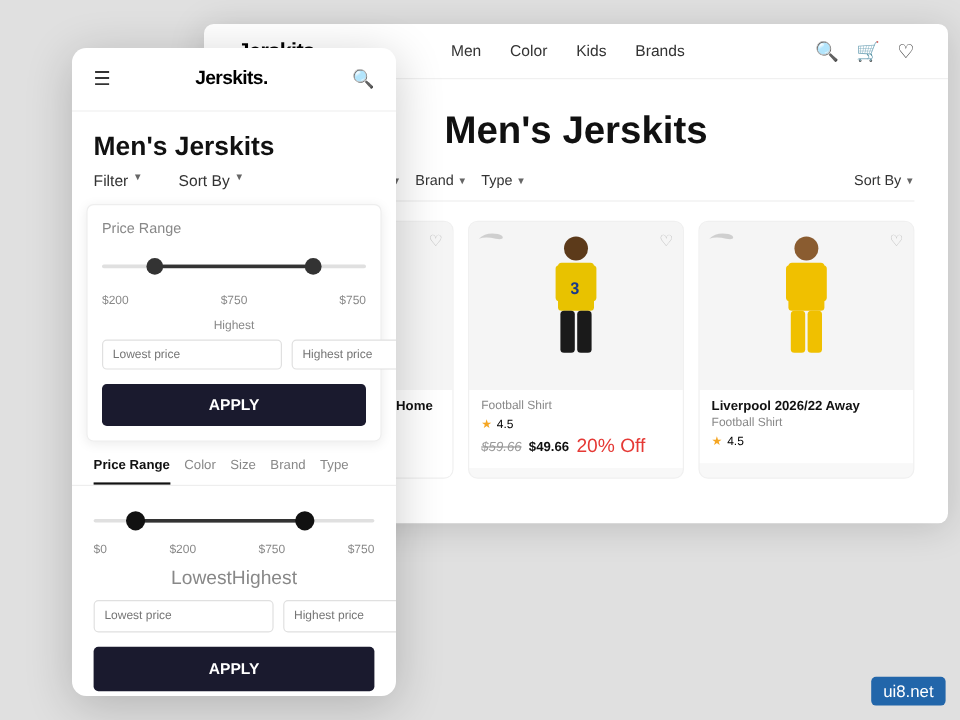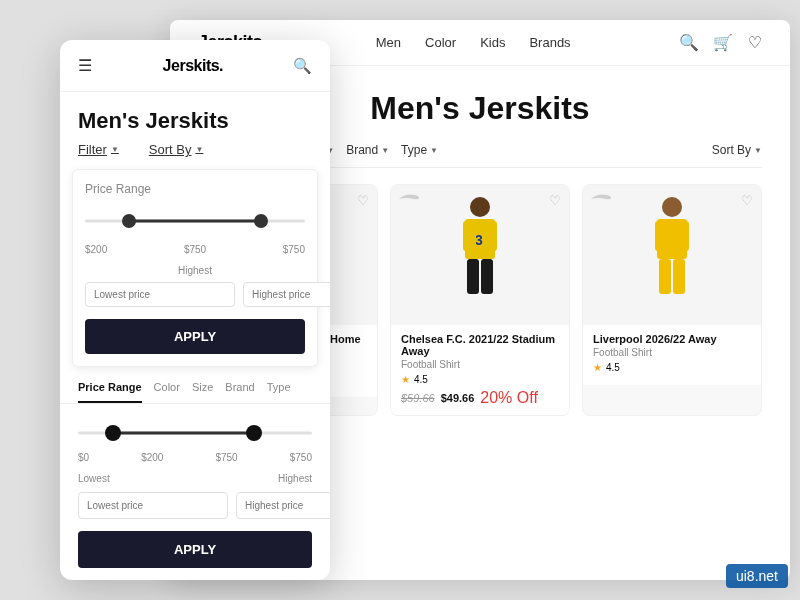--- a/index.html
+++ b/index.html
@@ -11,21 +11,21 @@
       overflow: hidden;
       position: relative;
     }
 
     
     .desktop-ui {
       position: absolute;
       top: 20px;
       left: 170px;
       width: 620px;
-      height: 560px;
+      height: 416px;
       background: #fff;
       border-radius: 8px;
       box-shadow: 0 4px 30px rgba(0,0,0,0.15);
       overflow: hidden;
     }
 
     .desktop-header {
       display: flex;
       align-items: center;
       justify-content: space-between;
@@ -201,24 +201,23 @@
 
     .mobile-filter-sort {
       display: flex;
       gap: 10px;
       padding: 0 18px 12px;
       font-size: 13px;
     }
 
     .mobile-filter-btn {
       display: flex;
-      align-items: center;
+      align-items: flex-start;
       gap: 4px;
       color: #333;
-      text-decoration: underline;
     }
 
     
     .mobile-dropdown {
       background: #fff;
       border: 1px solid #eee;
       border-radius: 6px;
       margin: 0 12px;
       padding: 12px;
       box-shadow: 0 2px 10px rgba(0,0,0,0.08);
@@ -377,22 +376,22 @@
     .mobile-range-labels {
       display: flex;
       justify-content: space-between;
       font-size: 10px;
       color: #888;
       margin-bottom: 10px;
     }
 
     .lowest-highest {
       display: flex;
-      justify-content: space-between;
-      font-size: 10px;
+      justify-content: center;
+      font-size: 16px;
       color: #888;
       margin-bottom: 8px;
     }
 
     .mobile-range-inputs {
       display: flex;
       gap: 8px;
       margin-bottom: 12px;
     }
 
@@ -531,21 +530,20 @@
             <circle cx="35" cy="12" r="10" fill="#5c3a1a"></circle>
             <rect x="20" y="24" width="30" height="40" rx="3" fill="#e8c200"></rect>
             <text x="30" y="50" fill="#1a3a8a" font-size="14" font-weight="bold">3</text>
             <rect x="18" y="26" width="13" height="30" rx="3" fill="#e8c200"></rect>
             <rect x="39" y="26" width="13" height="30" rx="3" fill="#e8c200"></rect>
             <rect x="22" y="64" width="12" height="35" rx="3" fill="#1a1a1a"></rect>
             <rect x="36" y="64" width="12" height="35" rx="3" fill="#1a1a1a"></rect>
           </svg>
         </div>
         <div class="desktop-product-info">
-          <div class="desktop-product-name">Chelsea F.C. 2021/22 Stadium Away</div>
           <div class="desktop-product-type">Football Shirt</div>
           <div class="product-rating">
             <span class="star">★</span>
             <span>4.5</span>
           </div>
           <div class="product-price">
             <span class="price-original">$59.66</span>
             <span class="price-sale">$49.66</span>
             <span class="price-discount">20% Off</span>
           </div>

